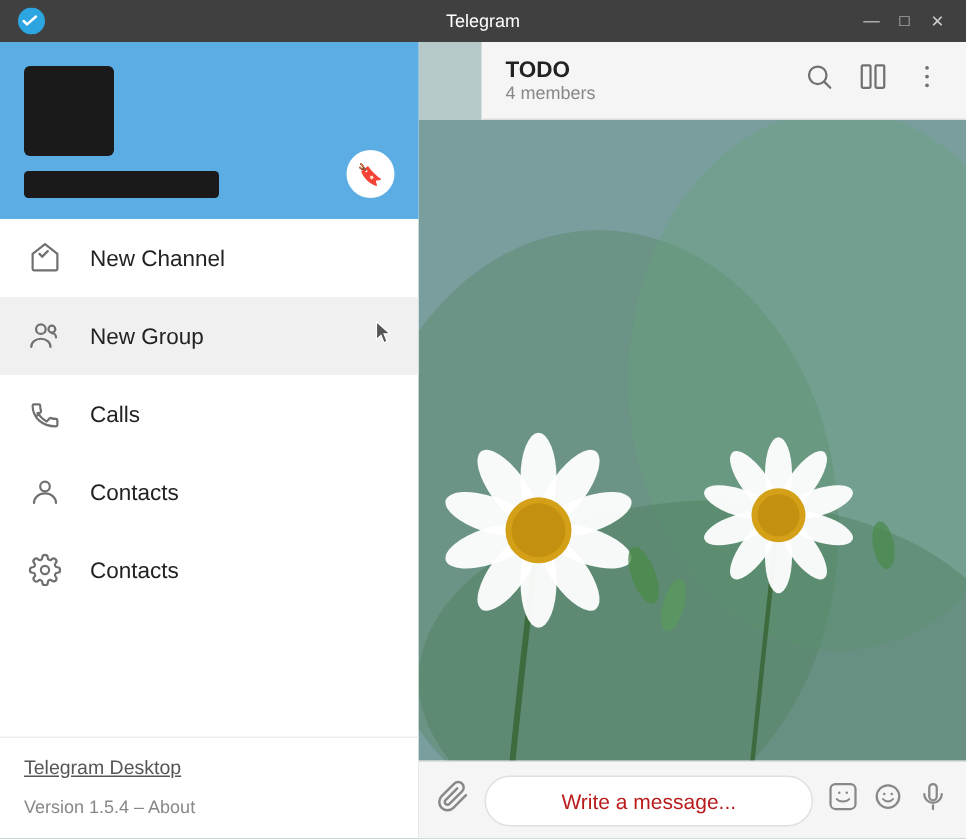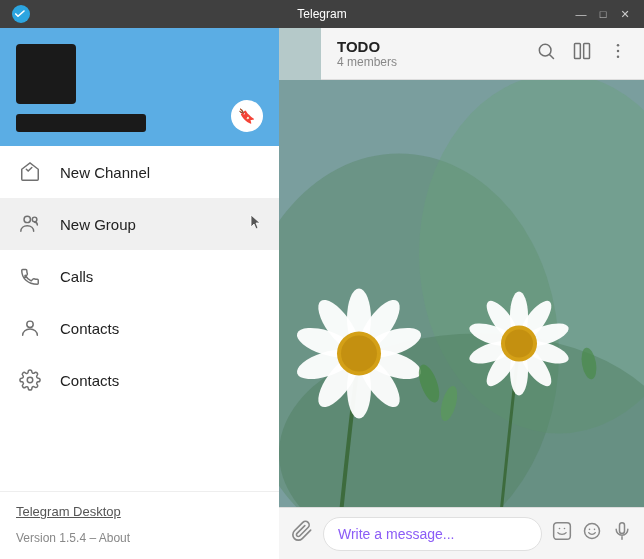--- a/index.html
+++ b/index.html
@@ -243,22 +243,23 @@
       color: #888;
       font-size: 20px;
       cursor: pointer;
     }
     .message-input-wrap {
       flex: 1;
       background: #fff;
       border-radius: 20px;
       padding: 8px 14px;
       font-size: 14px;
-      color: #8b5cf6;
+      color: #b91c1c;
       border: 1px solid #e0e0e0;
+      text-align: center;
     }
     .input-actions {
       display: flex;
       gap: 10px;
       color: #888;
       font-size: 18px;
     }
     .input-action-btn {
       cursor: pointer;
     }

